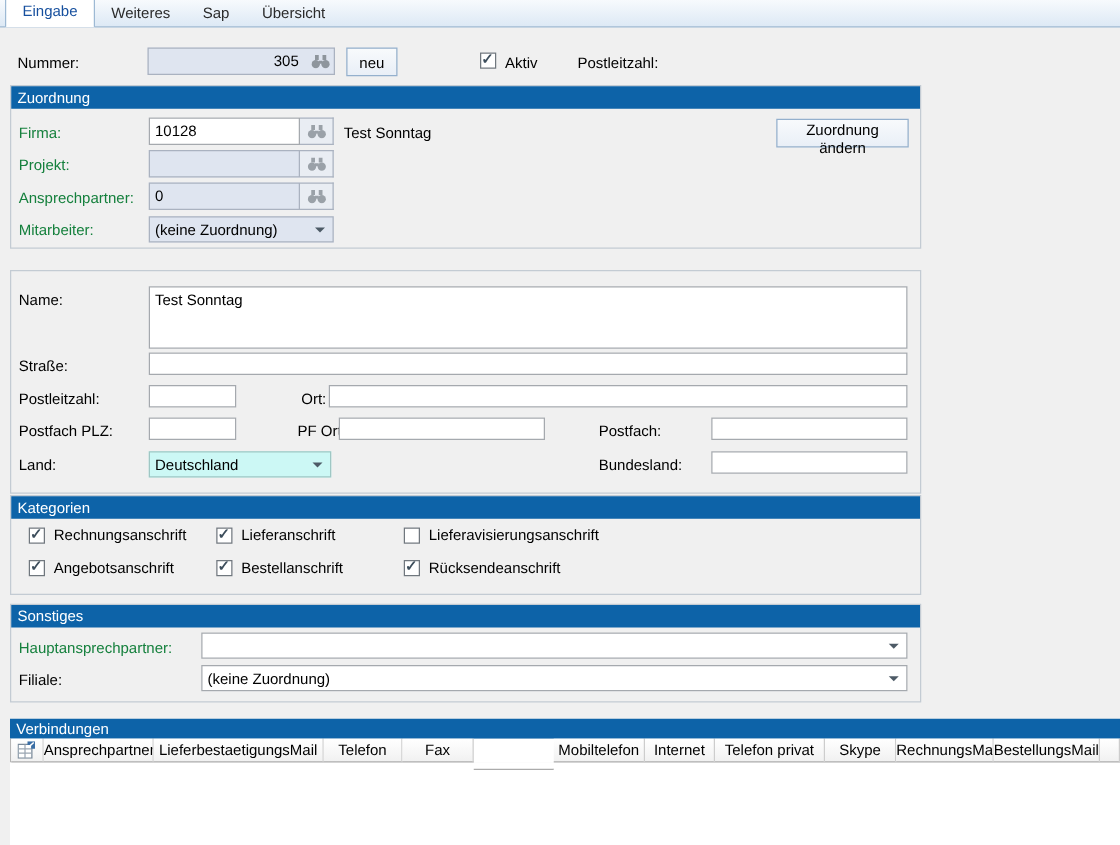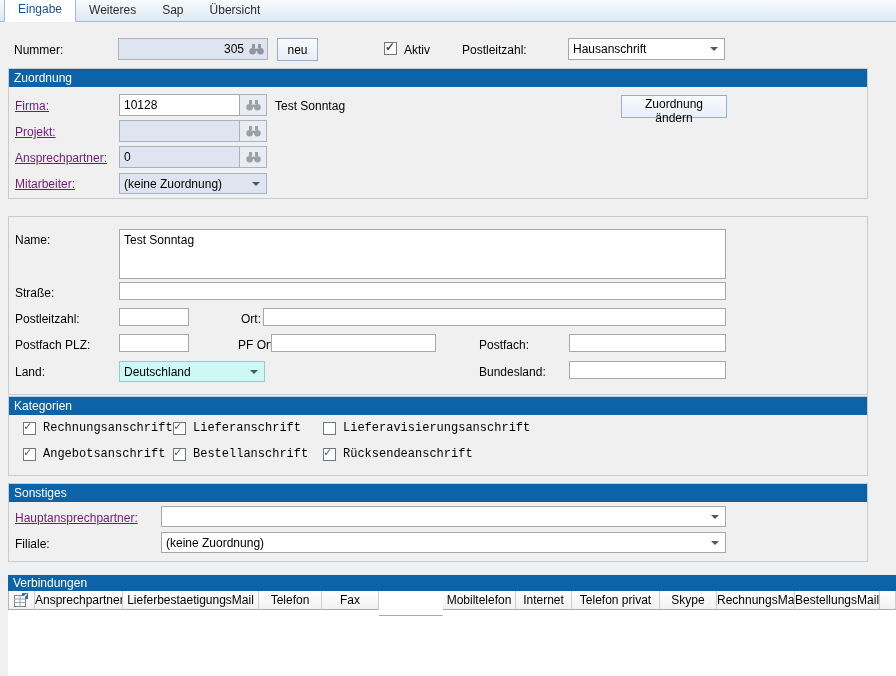--- a/index.html
+++ b/index.html
@@ -9,60 +9,60 @@
   
   .tabbar{position:absolute;left:0;top:0;width:896px;height:22px;
     background:linear-gradient(#f7fafd,#dde9f5);border-bottom:1px solid #9db9d4;
     display:flex;align-items:flex-end;padding-left:4px;box-sizing:border-box;}
   .tab{height:21px;line-height:21px;padding:0 13px;color:#2b2b2b;cursor:default;white-space:nowrap;}
   .tab.active{background:#fff;border:1px solid #9db9d4;border-bottom:1px solid #fff;
     color:#17509e;border-radius:2px 2px 0 0;margin-bottom:-1px;height:22px;}
 
   
   .lbl{position:absolute;white-space:nowrap;line-height:14px;}
-  .link{position:absolute;white-space:nowrap;color:#701a75;text-decoration:underline;line-height:14px;cursor:pointer;}
+  .link{position:absolute;white-space:nowrap;color:#15803d;line-height:14px;cursor:pointer;}
   .tbox{position:absolute;background:#fff;border:1px solid #a5a9ae;padding:0 4px;font:inherit;box-sizing:content-box;}
   .dis{background:#dfe5f0;border-color:#aab2c0;}
   .btn{position:absolute;background:linear-gradient(#f8fafc,#e9eff7);border:1px solid #94b0cd;
     text-align:center;font:inherit;color:#000;cursor:pointer;box-sizing:border-box;}
   .fieldgrp{position:absolute;display:flex;box-sizing:border-box;}
   .fieldgrp .fg-input{flex:1;border:1px solid #a5a9ae;background:#fff;padding:0 4px;font:inherit;min-width:0;}
   .fieldgrp .fg-input.dis{background:#dfe5f0;border-color:#aab2c0;}
   .binoc{width:26px;display:flex;align-items:center;justify-content:center;
     background:#e9edf3;border:1px solid #aab2c0;border-left:none;cursor:pointer;}
   .nummerbox{position:absolute;display:flex;align-items:center;background:#dfe5f0;
     border:1px solid #aab2c0;box-sizing:border-box;}
-  .nummerbox input{flex:1;background:transparent;border:none;text-align:right;font:inherit;padding:0 1px;min-width:0;}
+  .nummerbox input{flex:1;background:transparent;border:none;text-align:right;font:inherit;padding:0 6px;min-width:0;}
   .nummerbox .nb-icon{width:22px;display:flex;align-items:center;justify-content:center;cursor:pointer;}
   .combo{position:absolute;display:flex;align-items:center;background:#fff;
     border:1px solid #a5a9ae;padding-left:4px;box-sizing:border-box;cursor:default;}
   .combo .arrow{margin-left:auto;margin-right:6px;width:0;height:0;
     border-left:4px solid transparent;border-right:4px solid transparent;border-top:4px solid #4d5a66;}
   .combo.dis{background:#dfe5f0;border-color:#aab2c0;}
   .combo.land{background:#ccf8f5;border-color:#9fc7c4;}
   .cbox{width:13px;height:13px;background:#fff;border:1px solid #70777e;display:inline-block;
     position:relative;box-sizing:border-box;flex:0 0 13px;cursor:pointer;}
   .cbox.checked::after{content:"\2713";position:absolute;left:0px;top:-2px;font-size:12px;
     font-weight:bold;color:#3d4e5c;line-height:13px;}
 
   
-  .panel{position:absolute;left:8px;width:860px;border:1px solid #c3cbd3;background:#f0f0f0;box-sizing:border-box;}
+  .panel{position:absolute;left:8px;width:729px;border:1px solid #c3cbd3;background:#f0f0f0;box-sizing:border-box;}
   .panel-header{height:18px;line-height:18px;background:#0d63a8;color:#fff;padding-left:5px;}
 
   
   .verb{position:absolute;left:8px;top:575px;width:888px;}
   .verb-header{height:16px;line-height:16px;background:#0d63a8;color:#fff;padding-left:5px;}
   .verb-row{display:flex;height:19px;border-left:1px solid #b5b5b5;background:#fff;}
   .vcell{background:linear-gradient(#ffffff,#f1f1f1);border-right:1px solid #cdcdcd;
     border-bottom:1px solid #ababab;text-align:center;line-height:18px;overflow:hidden;
     white-space:nowrap;box-sizing:border-box;flex:0 0 auto;cursor:pointer;}
   .vcell.icon-cell{display:flex;align-items:center;justify-content:center;}
   .vcell.filler{flex:1 1 auto;cursor:default;}
   .verb-body{height:66px;background:#fff;}
-  .checkitem{position:absolute;display:flex;align-items:center;gap:7px;font-family:Liberation Mono, monospace;}
+  .checkitem{position:absolute;display:flex;align-items:center;gap:7px;}
 </style>
 </head>
 <body>
 
 <div class="page">
 
   <div class="tabbar">
     <div class="tab active">Eingabe</div>
     <div class="tab">Weiteres</div>
     <div class="tab">Sap</div>
@@ -81,24 +81,20 @@
             <circle cx="11.4" cy="7.3" r="3.3"></circle>
             <rect x="6" y="4.6" width="3" height="2.4"></rect>
           </g>
         </svg>
     </span>
   </div>
   <button class="btn" style="left:277px;top:38px;width:41px;height:23px;">neu</button>
   <span class="cbox checked" style="position:absolute;left:384px;top:42px;"></span>
   <div class="lbl" style="left:404px;top:43px;">Aktiv</div>
   <div class="lbl" style="left:462px;top:43px;">Postleitzahl:</div>
-  <div class="combo" style="left:568px;top:38px;width:157px;height:22px;">
-    <span>Hausanschrift</span>
-    <span class="arrow"></span>
-  </div>
 
   <div class="panel" style="top:68px;height:131px;">
     <div class="panel-header">Zuordnung</div>
     <div class="link" style="left:6px;top:30px;">Firma:</div>
     <div class="fieldgrp" style="left:110px;top:25px;width:148px;height:22px;">
       <input class="fg-input" value="10128" style="">
       <span class="binoc">
         <svg width="15" height="11" viewBox="0 0 15 11">
             <g fill="#9aa1a8">
               <rect x="3" y="0" width="3" height="4"></rect>

